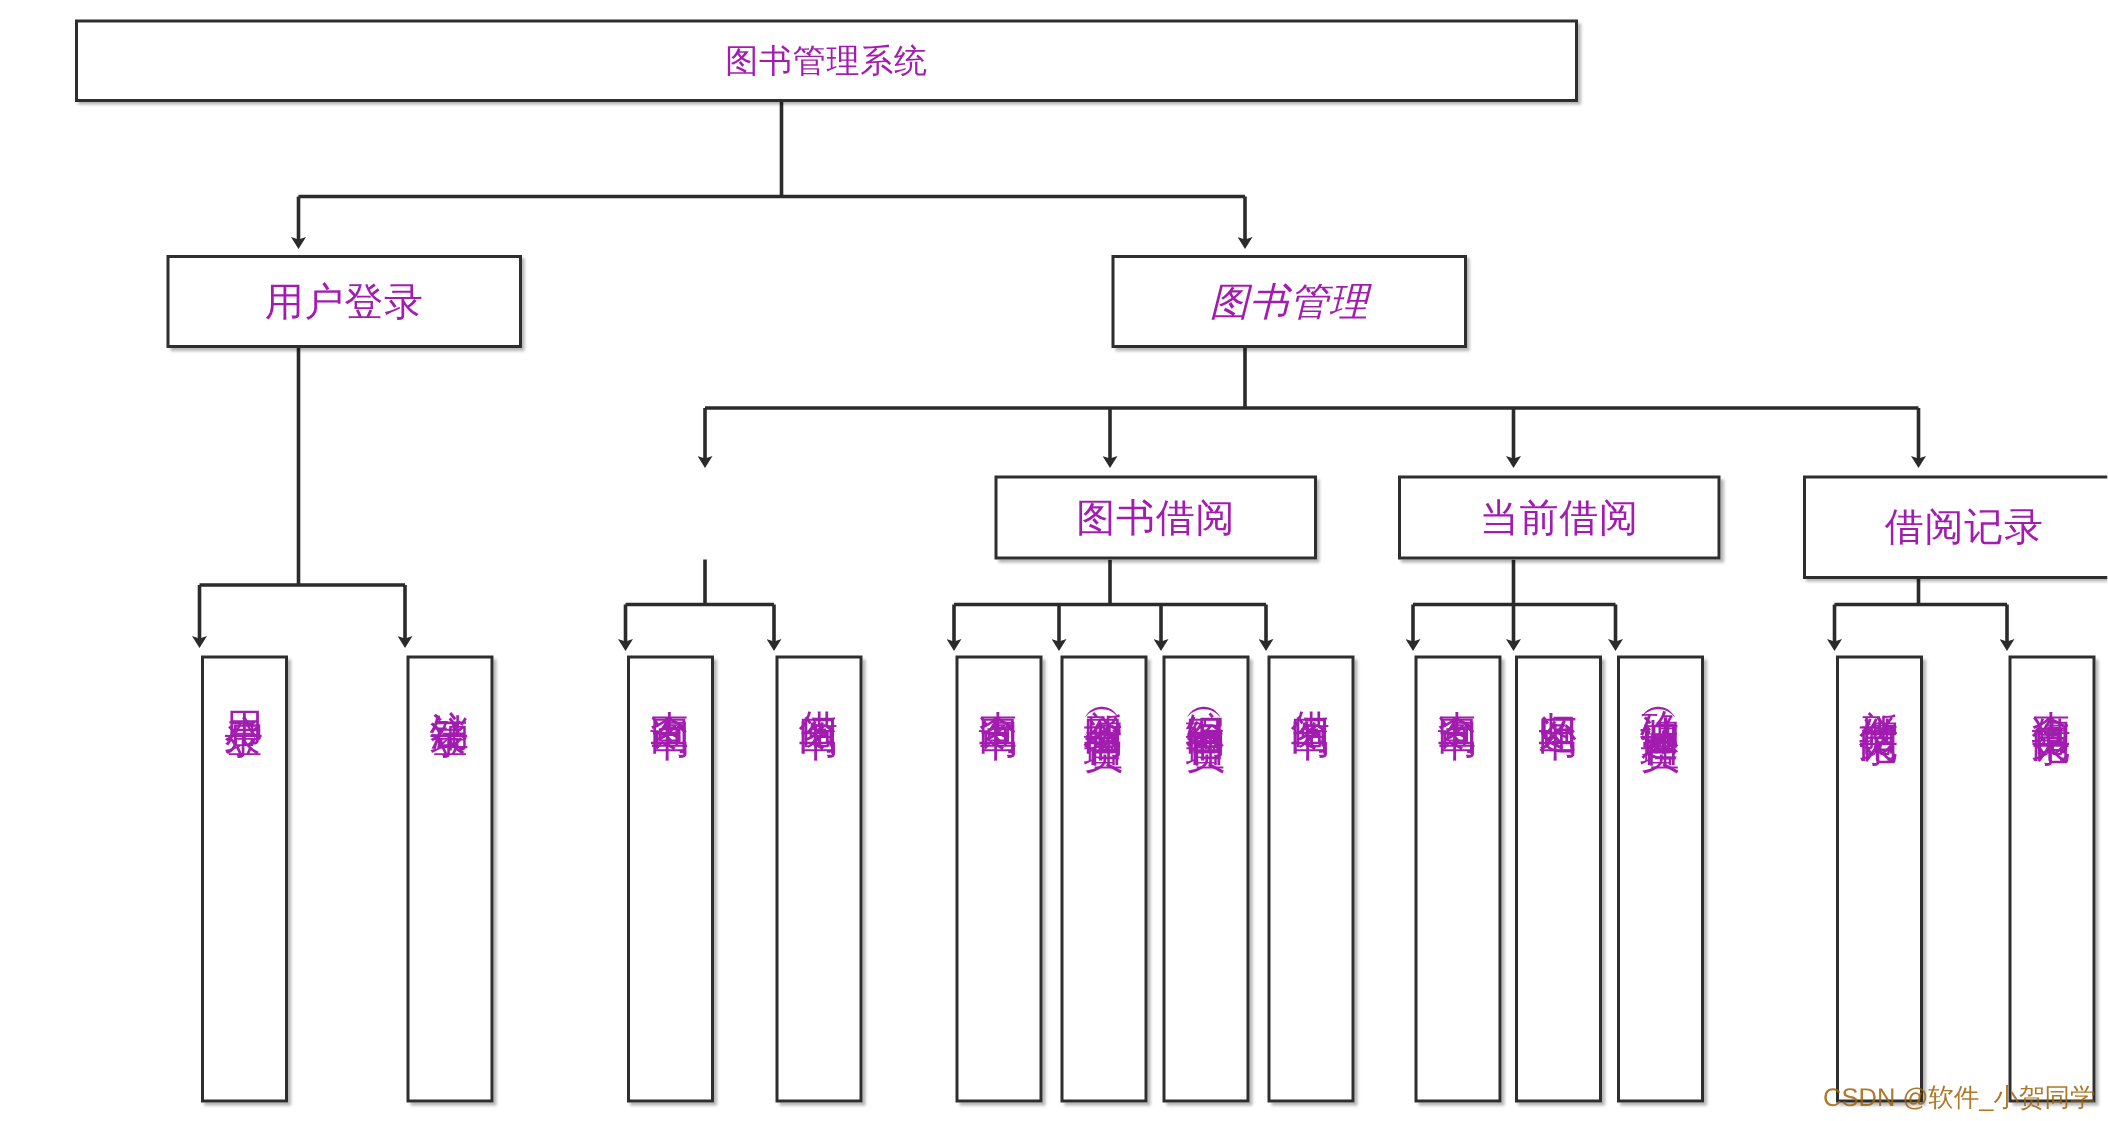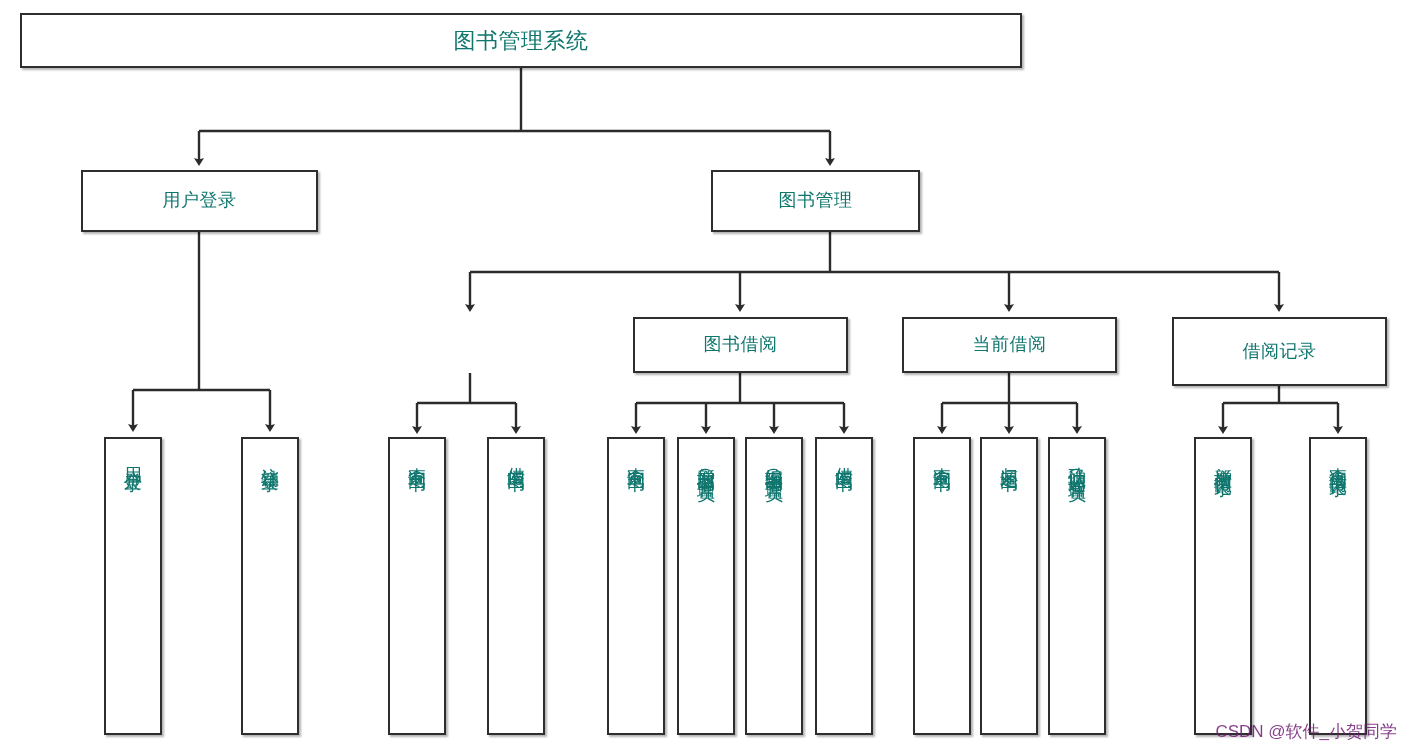--- a/index.html
+++ b/index.html
@@ -19,24 +19,25 @@
   }
   .node {
     position: absolute;
     box-sizing: border-box;
     background: #ffffff;
     border: 2.5px solid #2e2e2e;
     box-shadow: 2px 2px 2px rgba(0,0,0,0.30);
     display: flex;
     align-items: center;
     justify-content: center;
-    color: #0f766e;
+    color: #a21caf;
+    margin-left: 30px;
   }
   .node-label {
-    font-size: 18px;
+    font-size: 26px;
     line-height: 1.18;
     letter-spacing: 0.5px;
     white-space: nowrap;
     text-align: center;
   }
   .node.vertical {
     align-items: flex-start;
     justify-content: center;
     padding-top: 14px;
   }
@@ -59,21 +60,21 @@
   .conn {
     stroke: #2b2b2b;
     stroke-width: 2.4;
     fill: none;
   }
   .watermark {
     position: absolute;
     right: 8px;
     bottom: 4px;
     font-size: 17px;
-    color: #701a75;
+    color: #a16207;
     white-space: nowrap;
     opacity: 0.85;
   }
 </style>
 </head>
 <body>
 
 <div id="diagram-root">
 
   <svg class="connectors" viewBox="0 0 1405 747" xmlns="http://www.w3.org/2000/svg">
@@ -124,21 +125,21 @@
     <path class="conn" d="M1338,403 L1338,430" marker-end="url(#arrow)"></path>
   </svg>
 
   <div class="node root" style="left:20px; top:13px; width:1002px; height:55px;">
     <span class="node-label">图书管理系统</span>
   </div>
 
   <div class="node" style="left:81px; top:170px; width:237px; height:62px;">
     <span class="node-label">用户登录</span>
   </div>
-  <div class="node" style="left:711px; top:170px; width:209px; height:62px;">
+  <div class="node" style="left:711px; top:170px; width:237px; height:62px;font-style:italic;">
     <span class="node-label">图书管理</span>
   </div>
 
   <div class="node" style="left:633px; top:317px; width:215px; height:56px;justify-content:center;">
     <span class="node-label">图书借阅</span>
   </div>
   <div class="node" style="left:902px; top:317px; width:215px; height:56px;">
     <span class="node-label">当前借阅</span>
   </div>
   <div class="node" style="left:1172px; top:317px; width:215px; height:69px;">

